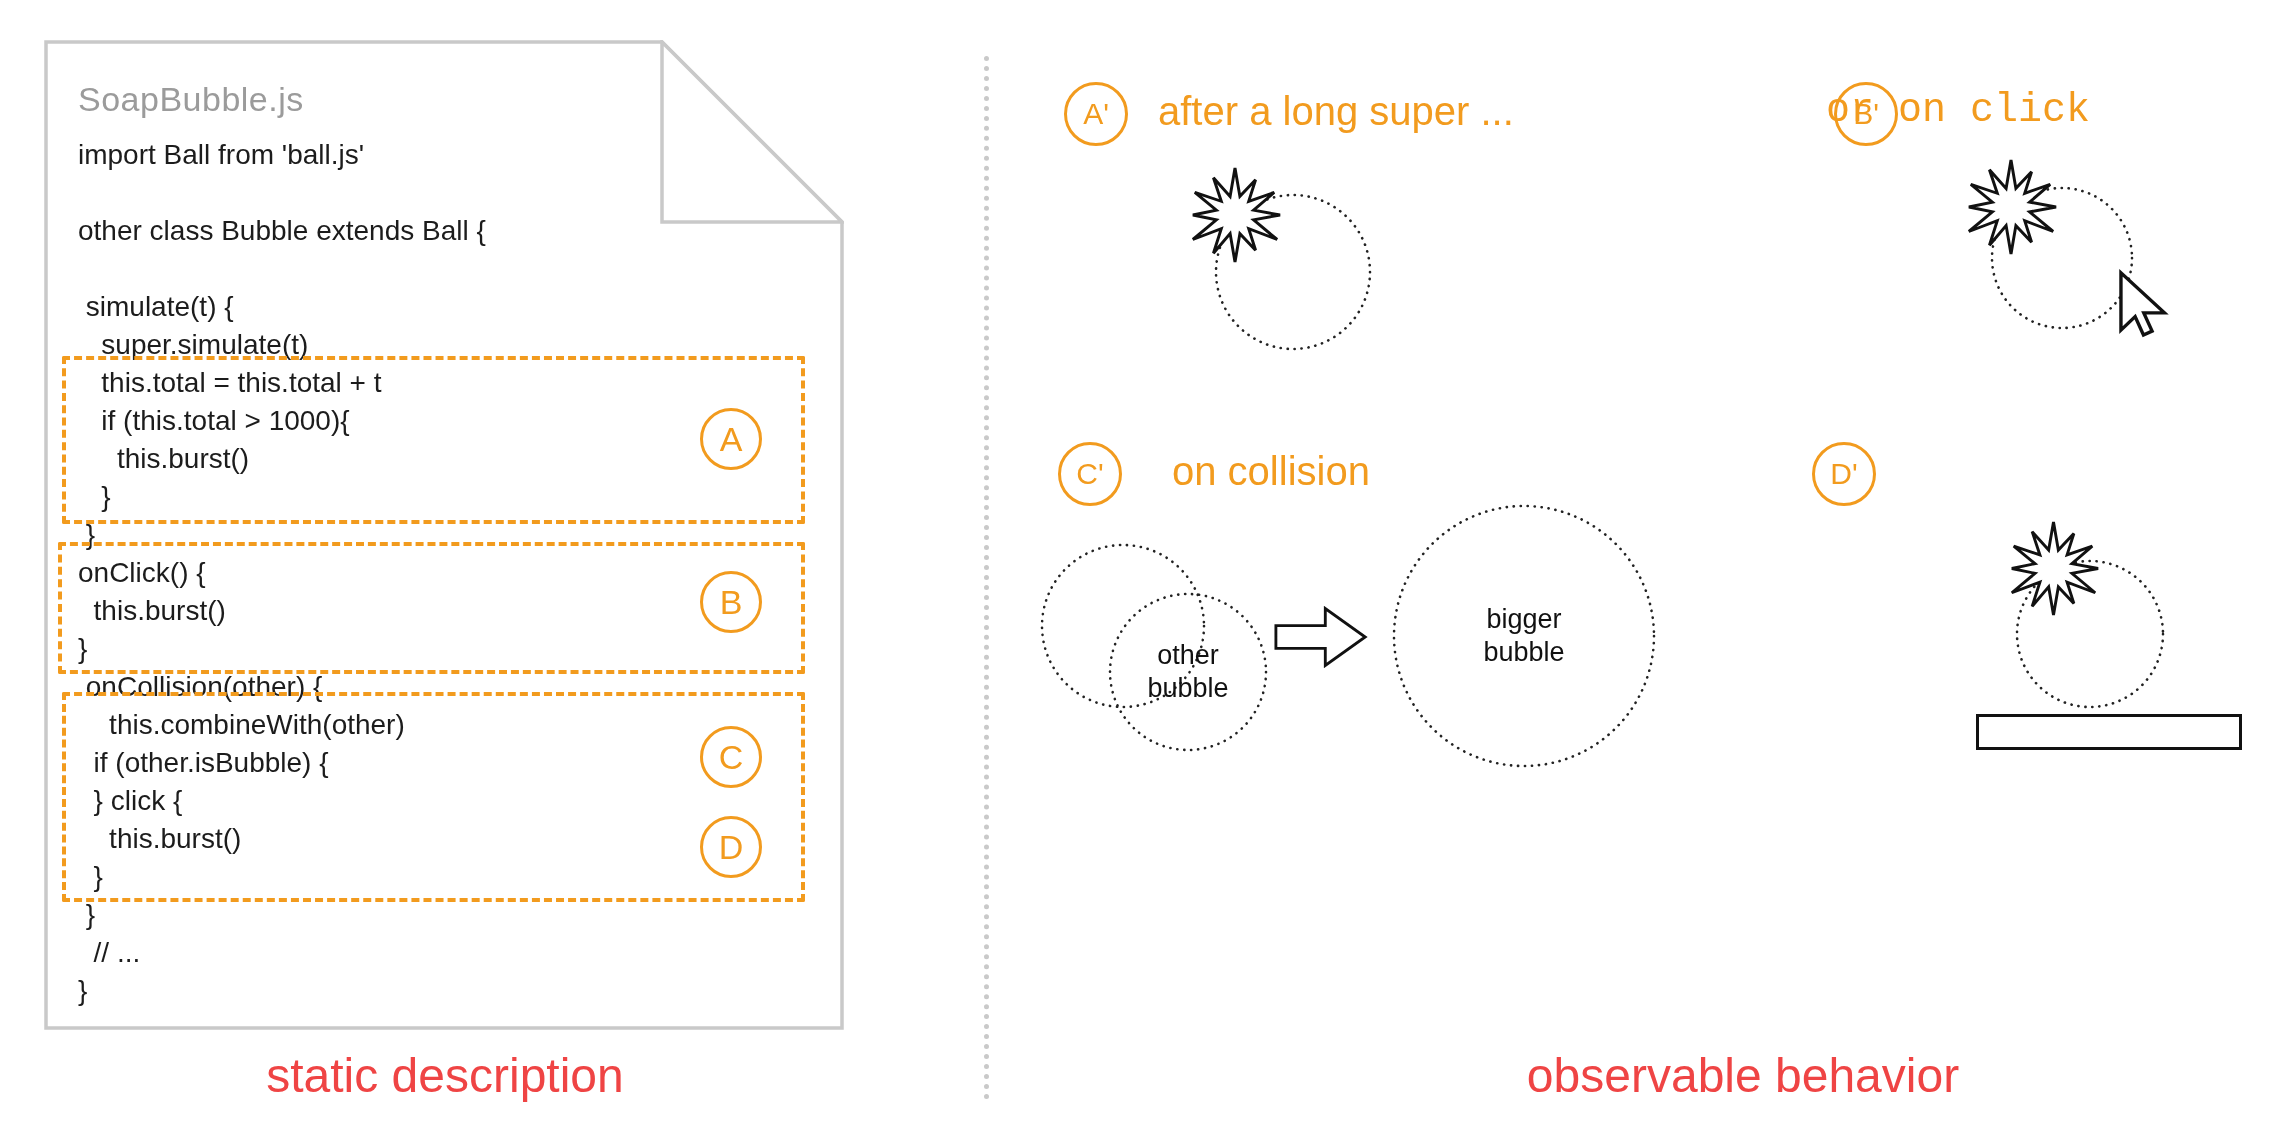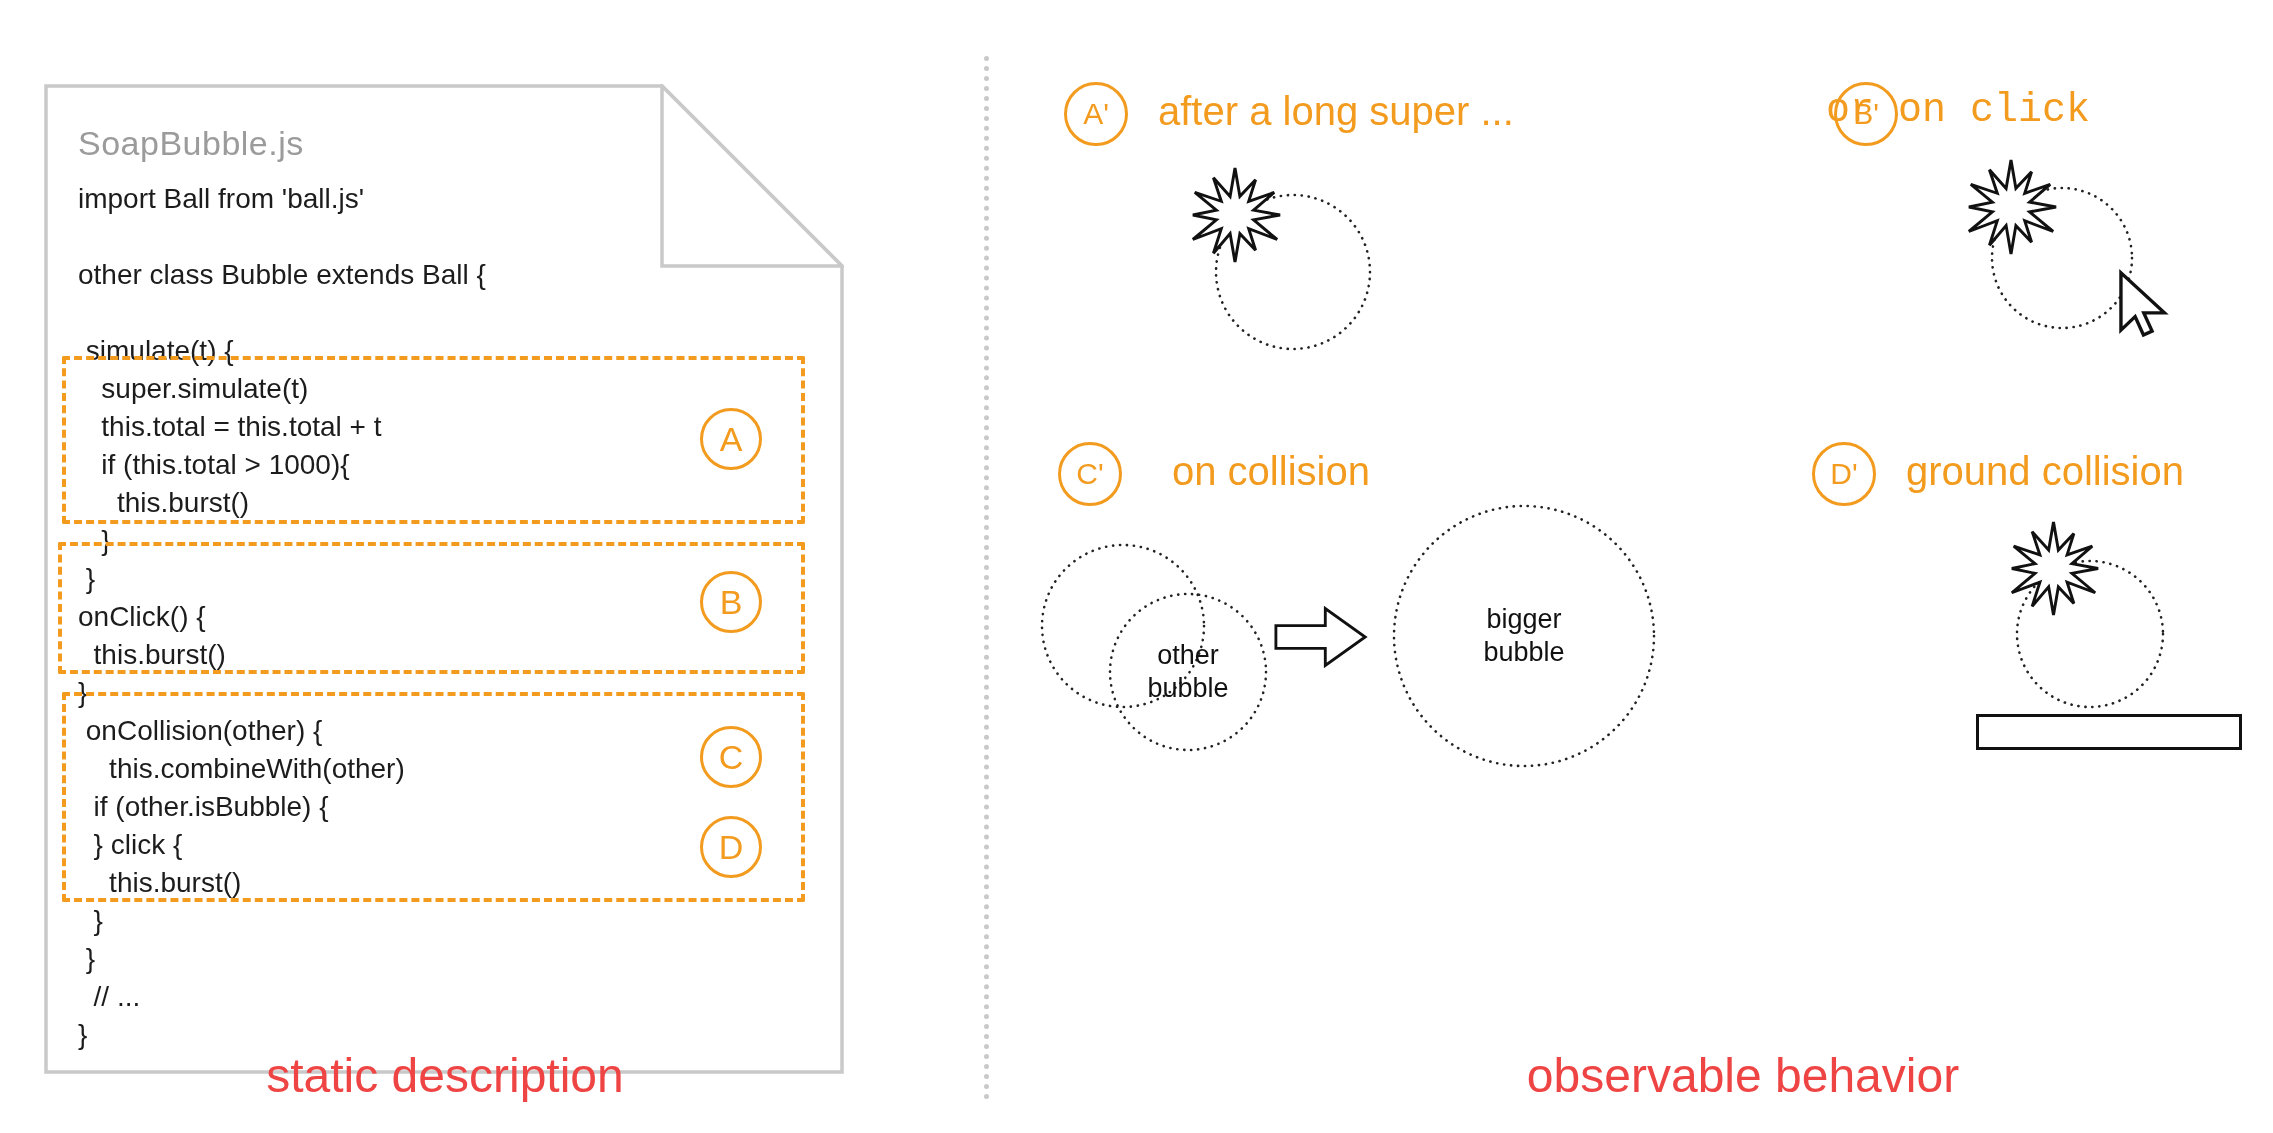--- a/index.html
+++ b/index.html
@@ -1,21 +1,21 @@
 <!DOCTYPE html>
 <html><head>
 <meta charset="utf-8">
 <style>
   html,body { margin:0; padding:0; background:#ffffff; }
   .canvas {
     position:relative; width:2273px; height:1133px; background:#ffffff;
     font-family:"Liberation Sans", sans-serif; overflow:hidden;
   }
   
-  .doc { position:absolute; left:44px; top:40px; width:800px; height:990px;margin-top:44px; }
+  .doc { position:absolute; left:44px; top:40px; width:800px; height:990px; }
   .doc-outline { position:absolute; left:0; top:0; }
   .doc-title {
     position:absolute; left:34px; top:40px; font-size:34px; color:#9b9b9b;
     letter-spacing:0.5px;
   }
   .code { position:absolute; left:34px; top:96px; }
   .code-line {
     white-space:pre; font-family:Liberation Sans, sans-serif;
     font-size:28px; height:38px; line-height:38px; color:#1c1c1c;
   }
@@ -133,21 +133,20 @@
   </svg>
   <svg class="sprite" style="left:1390px; top:502px;" width="268" height="268" viewBox="0 0 268 268">
     <circle cx="134" cy="134" r="130" fill="none" stroke="#222222" stroke-width="2.6" stroke-dasharray="0.2 6.8" stroke-linecap="round"></circle>
   </svg>
   <div class="bubble-label" style="left:1432px; top:603px; width:184px;">
     <div>bigger</div>
     <div>bubble</div>
   </div>
 
   <div class="badge" style="left:1812px; top:442px;">D'</div>
-  <div class="panel-title" style="left:1906px; top:448px;">ground collision</div>
   <svg class="sprite" style="left:2012px; top:556px;" width="156" height="156" viewBox="0 0 156 156">
     <circle cx="78" cy="78" r="73" fill="none" stroke="#222222" stroke-width="2.6" stroke-dasharray="0.2 6.8" stroke-linecap="round"></circle>
   </svg>
   <svg class="sprite" style="left:2005px; top:520px;" width="97" height="97" viewBox="0 0 100 100">
     <polygon points="96,50 69,55 93,75 64,64 71,86 55,69 50,98 45,69 28,89 36,64 7,75 31,55 7,50 31,45 9,27 36,36 28,12 45,31 50,2 55,31 71,14 64,36 90,27 69,45" fill="#ffffff" stroke="#111111" stroke-width="3"></polygon>
   </svg>
   <div class="ground"></div>
 
   <div class="caption" style="left:140px; top:1048px; width:610px;">static description</div>
   <div class="caption" style="left:1438px; top:1048px; width:610px;">observable behavior</div>

